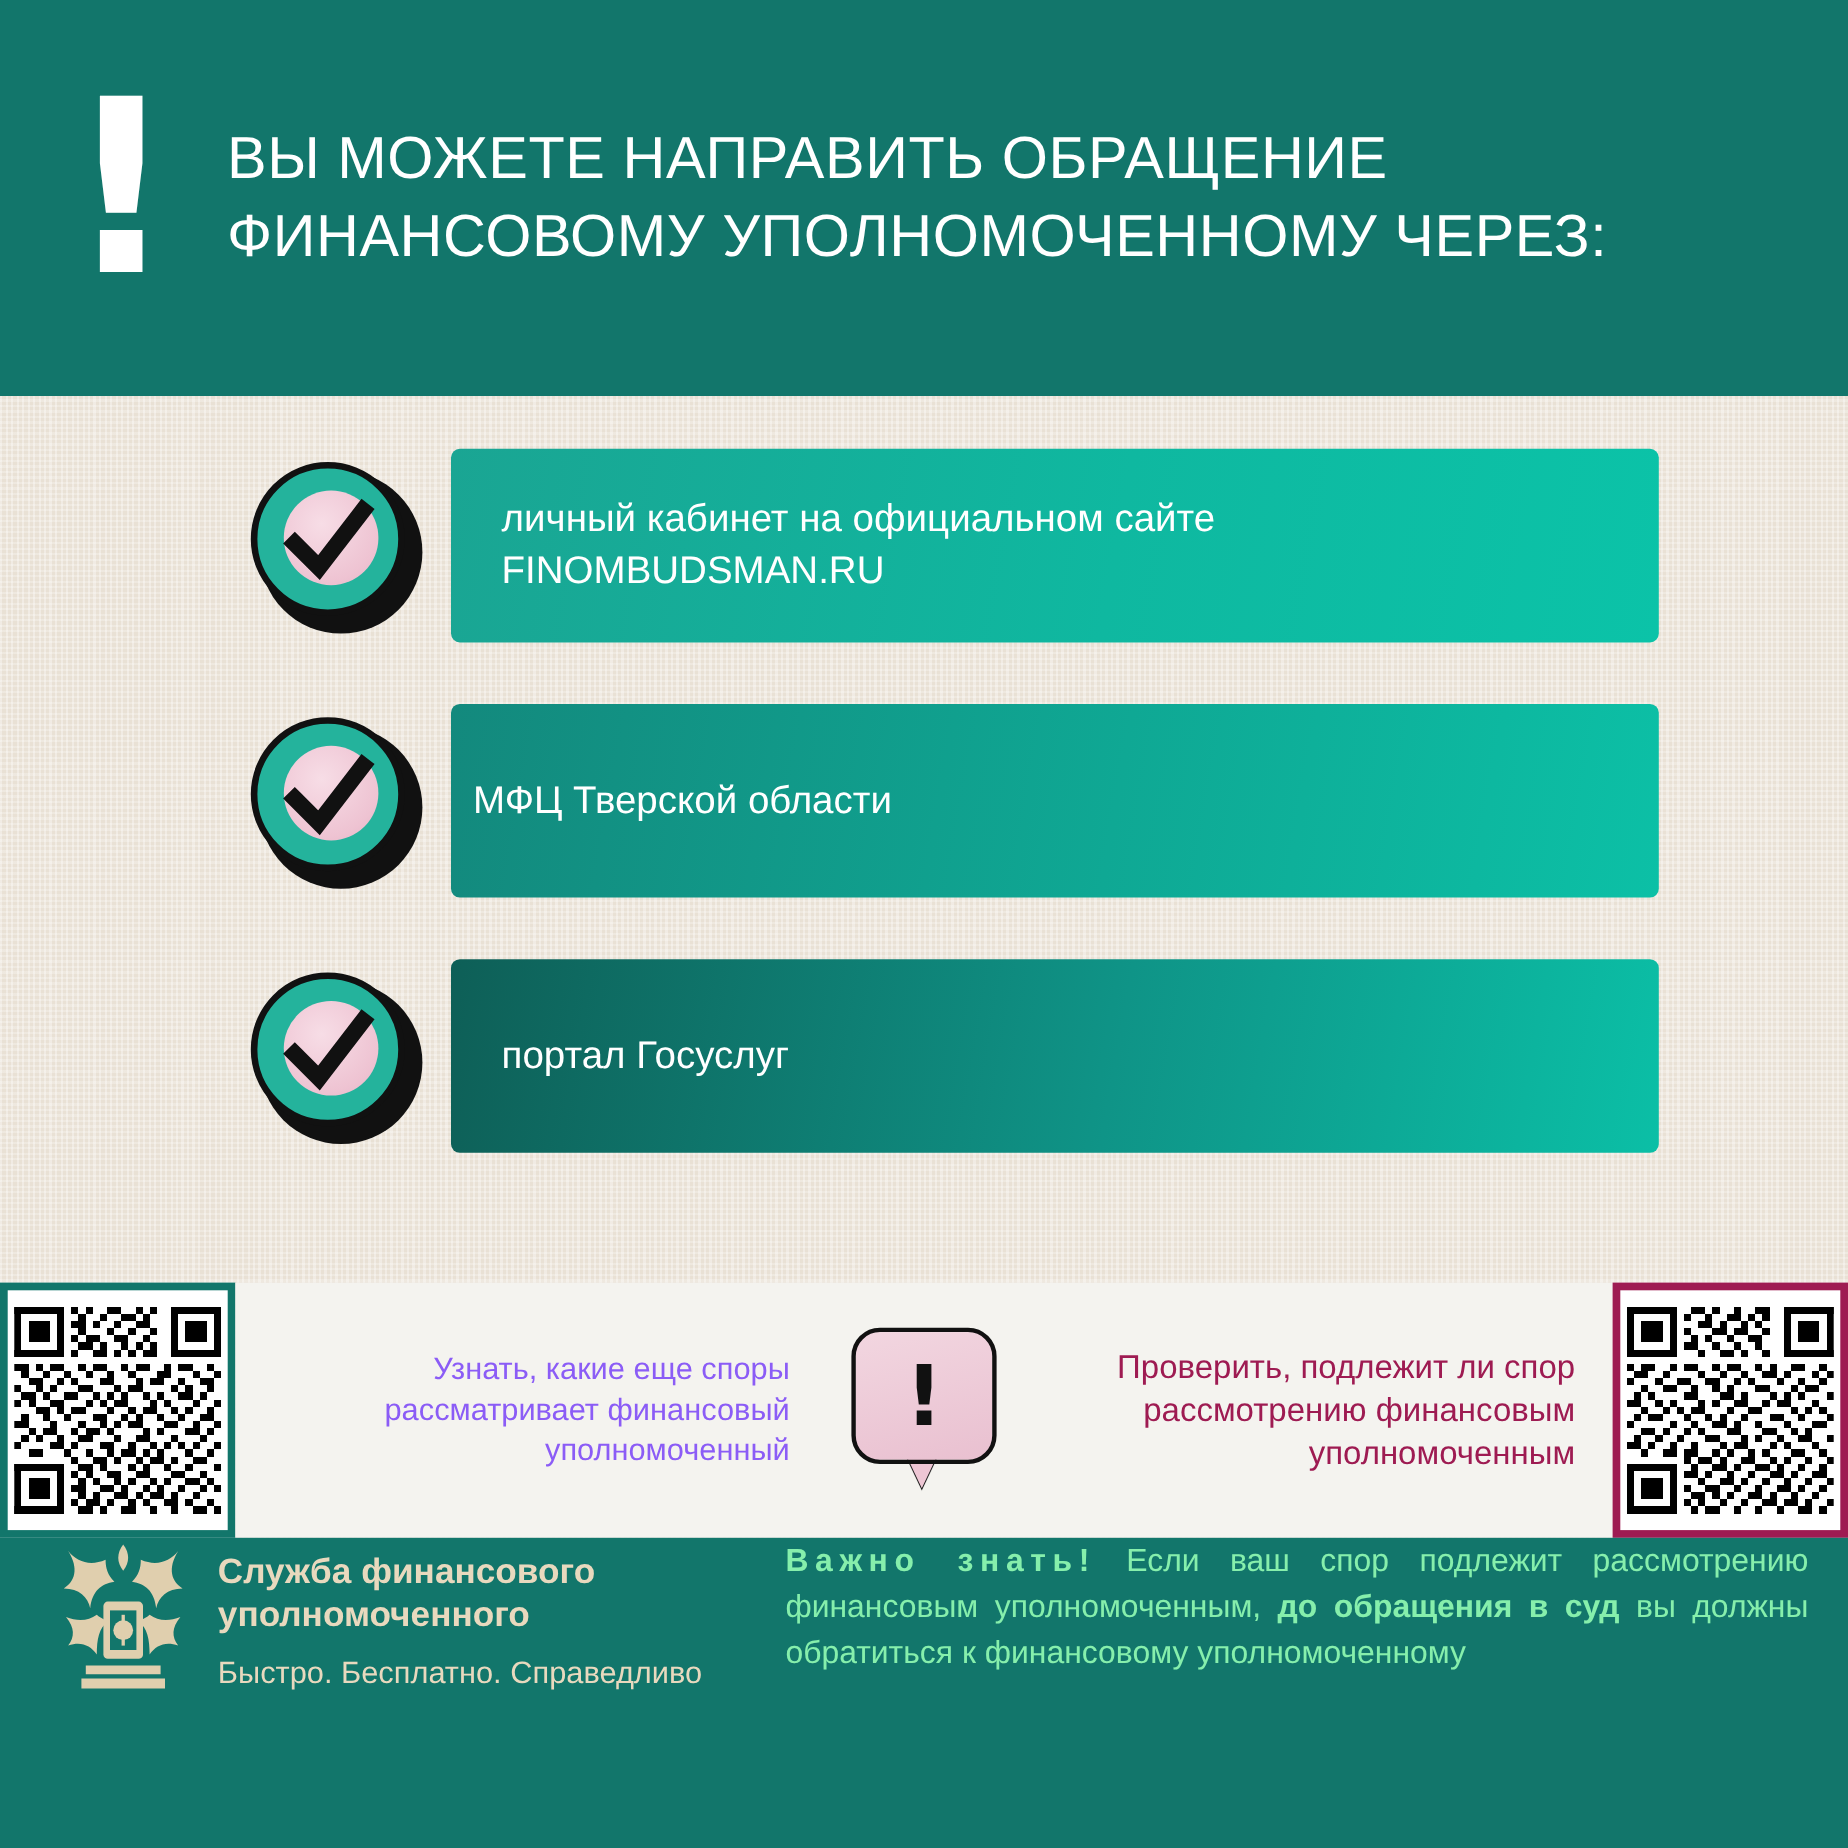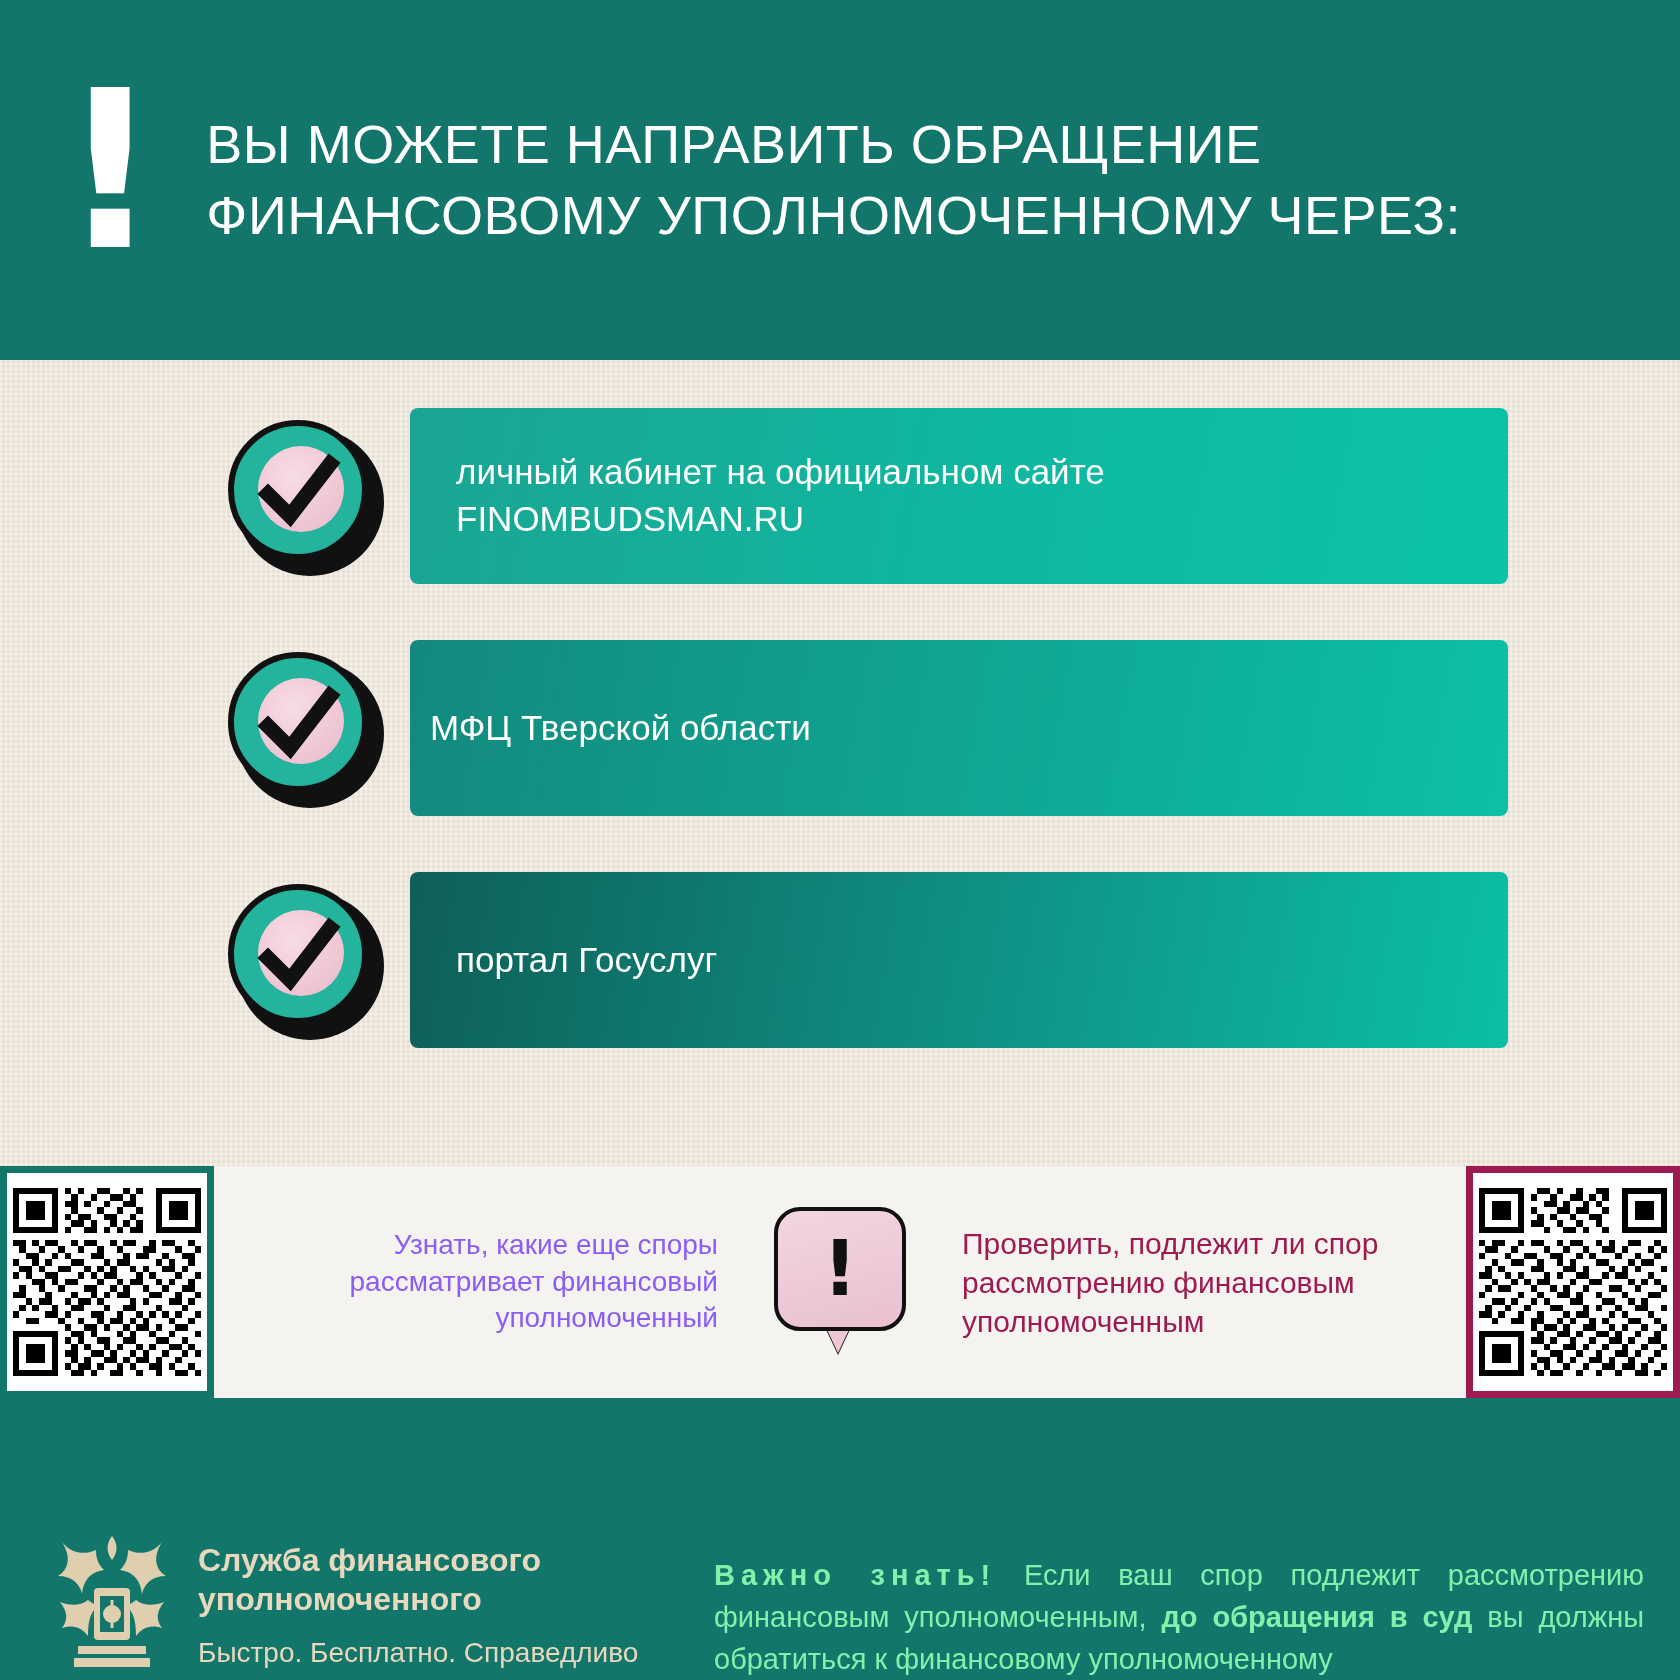--- a/index.html
+++ b/index.html
@@ -161,21 +161,21 @@
     color: #8b5cf6;
     font-size: 28px;
     line-height: 1.3;
     text-align: right;
     max-width: 470px;
   }
   .qr-text-plum {
     color: #9e1b52;
     font-size: 30px;
     line-height: 1.3;
-    text-align: left;
+    text-align: right;
     max-width: 470px;
   }
   .bang-bubble {
     width: 132px;
     height: 150px;
     position: relative;
     flex: none;
     margin: 0 18px;
   }
   .bang-bubble .bub {
@@ -212,21 +212,21 @@
     font-family: "DejaVu Sans", sans-serif;
     line-height: 1;
   }
 
   
   .footer {
     background: #12766b;
     height: 282px;
     flex: none;
     display: flex;
-    align-items: flex-end;
+    align-items: flex-start;
     padding: 0 36px 0 48px;
     box-sizing: border-box;
   }
   .brand {
     display: flex;
     align-items: center;
     width: 640px;
     flex: none;
   }
   .emblem {

